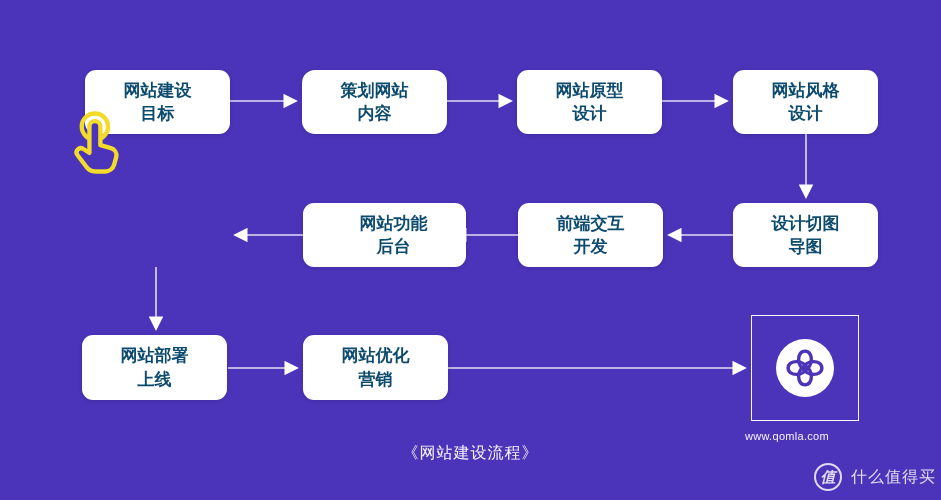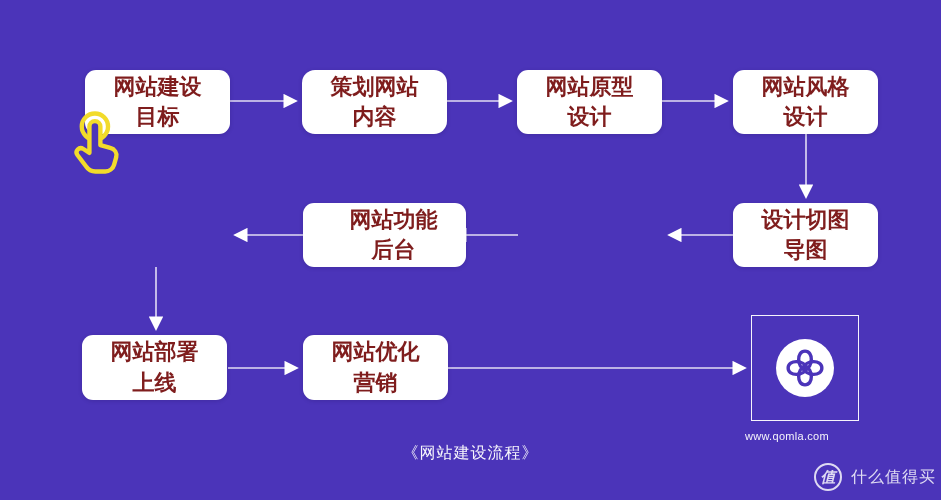--- a/index.html
+++ b/index.html
@@ -5,21 +5,21 @@
   html,body{margin:0;padding:0;background:#222;}
   .canvas{
     position:relative;width:941px;height:500px;overflow:hidden;
     background:#4B34B9;
     font-family:"Liberation Sans","DejaVu Sans",sans-serif;
   }
   .connectors{position:absolute;left:0;top:0;width:941px;height:500px;pointer-events:none;}
   .fbox{
     position:absolute;width:145px;height:64px;background:#FFFFFF;border-radius:11px;
     display:flex;align-items:center;justify-content:center;text-align:center;
-    color:#7f1d1d;font-weight:700;font-size:22px;line-height:1.38;
+    color:#0c4a6e;font-weight:700;font-size:17px;line-height:1.38;
     white-space:pre-line;box-shadow:0 1px 4px rgba(20,10,60,0.18);
   }
   
   .b-goal{left:85px;top:70px;}
   .b-plan{left:302px;top:70px;border-radius:13px;}
   .b-prototype{left:517px;top:70px;}
   .b-style{left:733px;top:70px;font-family:Liberation Serif, serif;}
   
   .b-testing{left:84px;top:203px;}
   .b-backend{left:303px;top:203px;padding-left:18px;}
@@ -86,20 +86,22 @@
   <div class="fbox b-goal">网站建设
 目标</div>
   <div class="fbox b-plan">策划网站
 内容</div>
   <div class="fbox b-prototype">网站原型
 设计</div>
   <div class="fbox b-style">网站风格
 设计</div>
   <div class="fbox b-slicing">设计切图
 导图</div>
+  <div class="fbox b-frontend">前端交互
+开发</div>
   <div class="fbox b-backend">网站功能
 后台</div>
   <div class="fbox b-deploy">网站部署
 上线</div>
   <div class="fbox b-marketing">网站优化
 营销</div>
 
   <svg class="tap-icon" width="64" height="70" viewBox="0 0 56 64">
     <g stroke="#F2DB2A" stroke-width="4" fill="none" stroke-linecap="round" stroke-linejoin="round">
       <circle cx="27" cy="17" r="12"></circle>

